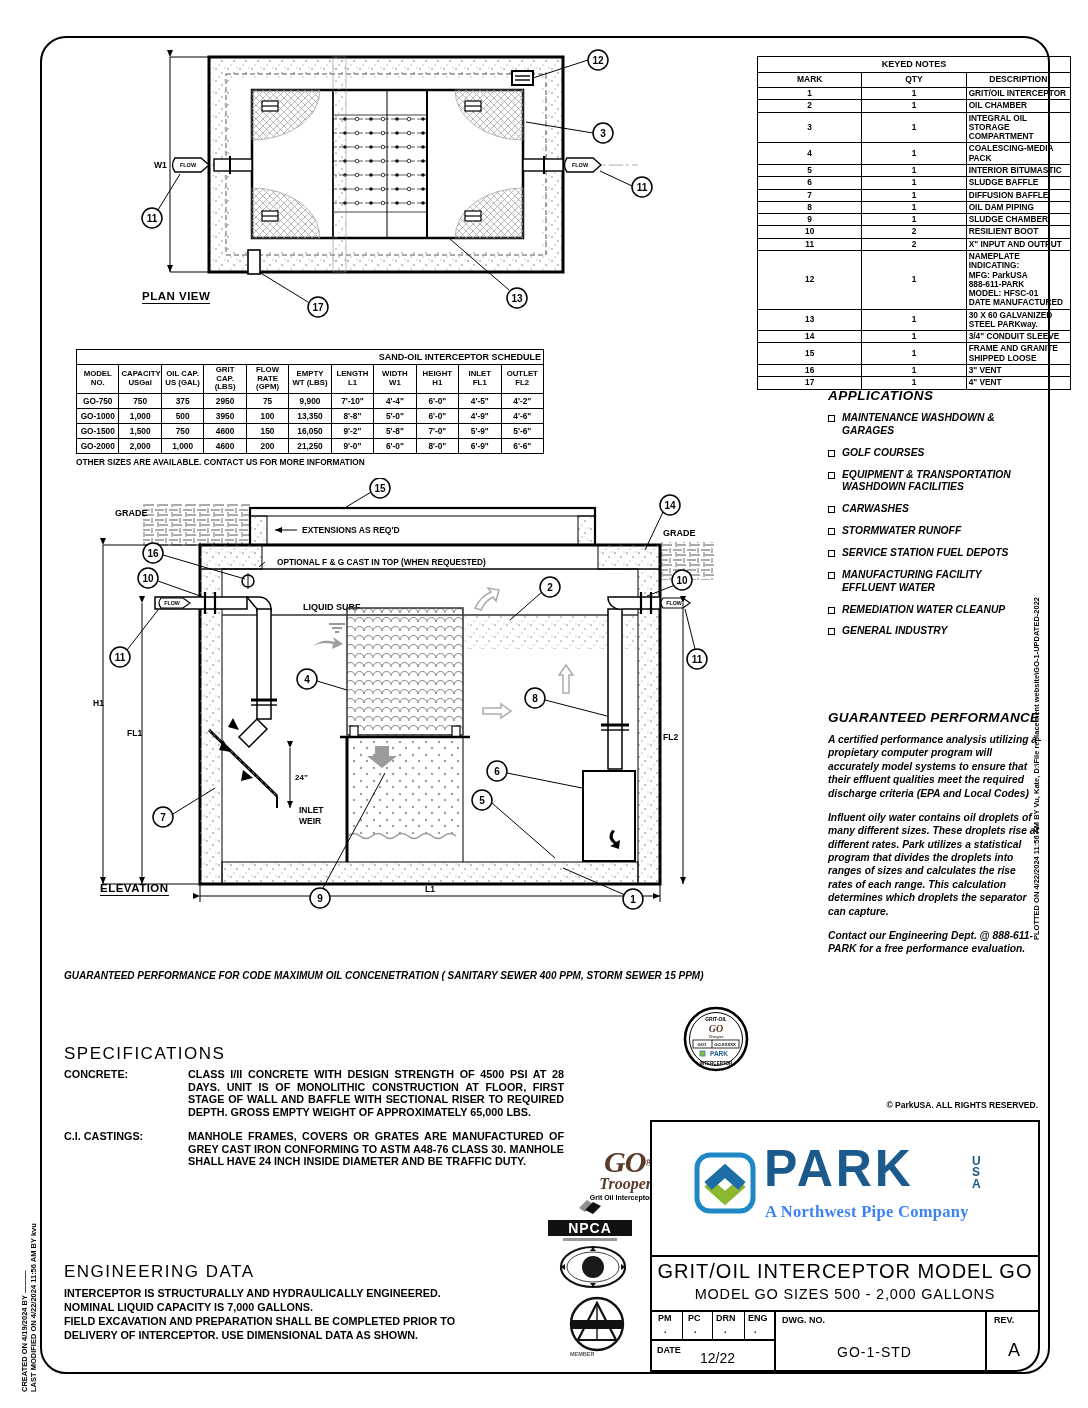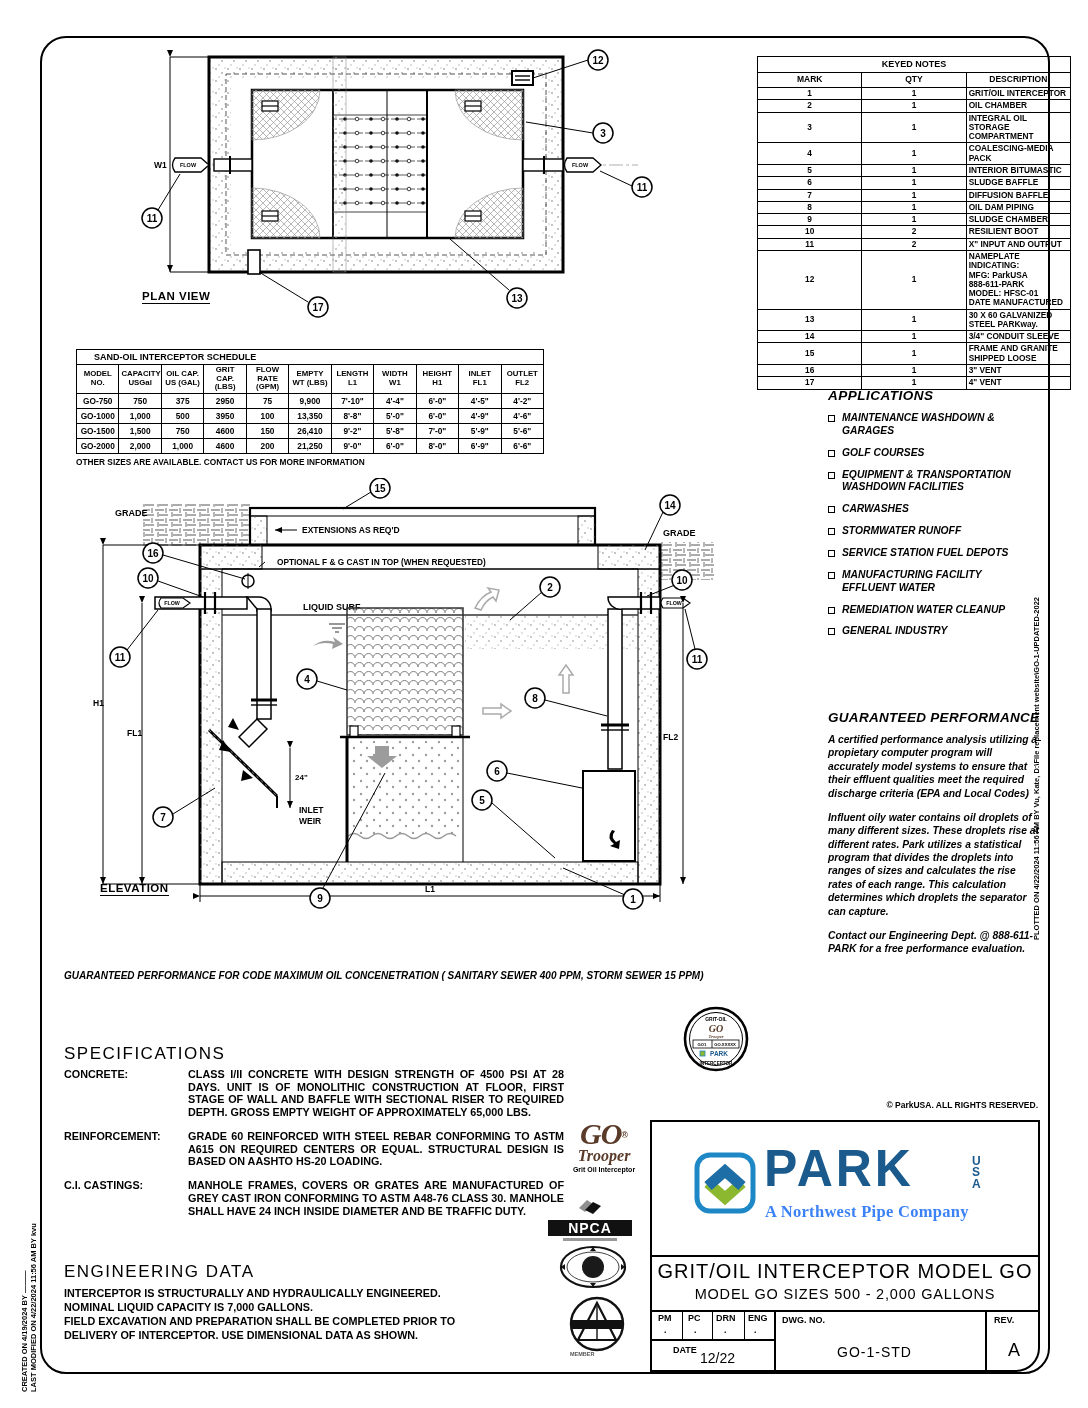--- a/index.html
+++ b/index.html
@@ -15,21 +15,21 @@
   .tbl th,.tbl td{border:1px solid #000;font-weight:700;line-height:1.12;padding:1px 2px;vertical-align:middle;
         font-family:"Liberation Sans",sans-serif;}
   #keyed-table{width:314px;}
   #keyed-table .ttl{font-size:9px;text-align:center;height:13px;}
   #keyed-table th{font-size:8.5px;text-align:center;height:12px;}
   #keyed-table td{font-size:8.3px;}
   #keyed-table td.c{text-align:center;width:34px;}
   #keyed-table td.q{text-align:center;width:25px;}
   #keyed-table td.d{text-align:left;white-space:pre-line;}
   #sched-table{width:468px;}
-  #sched-table .ttl{font-size:9px;text-align:left;height:12px;padding-left:17px;}
+  #sched-table .ttl{font-size:9px;text-align:right;height:12px;padding-left:17px;}
   #sched-table th{font-size:7.8px;text-align:center;white-space:pre-line;height:24px;}
   #sched-table td{font-size:8.3px;text-align:center;height:12px;}
   .underlabel{font:700 11.5px "Liberation Sans",sans-serif;letter-spacing:.5px;border-bottom:1.6px solid #000;padding-bottom:1px;display:inline-block;}
   .note-ital{font:700 italic 10px "Liberation Sans",sans-serif;}
   
   #applications .ttl{font:700 italic 13.5px "Liberation Sans",sans-serif;margin-bottom:9px;letter-spacing:.5px;}
   .app-item{display:flex;gap:7px;margin-bottom:9px;}
   .app-bullet{width:5px;height:5px;border:1.3px solid #000;margin-top:3px;flex:0 0 auto;}
   .app-text{font:700 italic 10.3px/1.25 "Liberation Sans",sans-serif;}
   #gperf .ttl{font:700 italic 13.5px "Liberation Sans",sans-serif;margin-bottom:8px;letter-spacing:.3px;}
@@ -50,21 +50,21 @@
   #titleblock{left:650px;top:1120px;width:390px;height:252px;border:2.5px solid #000;box-sizing:border-box;border-bottom-right-radius:24px;}
   .tb-line{position:absolute;background:#000;}
   #tb-title1{font:400 20px "Liberation Sans",sans-serif;letter-spacing:1px;text-align:center;width:100%;}
   #tb-title2{font:400 14.5px "Liberation Sans",sans-serif;letter-spacing:.8px;text-align:center;width:100%;}
   .tb-small{font:700 9px "Liberation Sans",sans-serif;}
   .tb-val{font:400 14px "Liberation Sans",sans-serif;}
   #park-word{font:700 50px "Liberation Sans",sans-serif;color:#1b5a8c;letter-spacing:3px;transform:scaleY(1.02);}
   #park-usa{font:700 12px/0.95 "Liberation Sans",sans-serif;color:#1b5a8c;}
   #park-tag{font:700 16.5px "Liberation Serif",serif;color:#3b82f6;letter-spacing:.3px;}
   
-  #gotrooper{text-align:center;width:96px;}
+  #gotrooper{text-align:right;width:96px;margin-top:28px;}
   #gt-go{font:700 italic 30px/0.9 "Liberation Serif",serif;color:#5a3a28;letter-spacing:-1px;}
   #gt-reg{font:700 9px "Liberation Sans",sans-serif;color:#5a3a28;vertical-align:super;}
   #gt-tr{font:700 italic 16px/1 "Liberation Serif",serif;color:#5a3a28;}
   #gt-sub{font:700 7px "Liberation Sans",sans-serif;color:#000;margin-top:2px;}
   #npca{text-align:center;}
   #npca .word{font:700 14px "Liberation Sans",sans-serif;letter-spacing:1px;background:#111;color:#fff;padding:0 3px;}
   #npca .bar{height:3px;background:#999;width:54px;margin:2px auto 0;}
   #copyright{font:700 8.5px "Liberation Sans",sans-serif;}
 </style>
 </head>
@@ -367,21 +367,21 @@
             <td>6'-0"</td>
             <td>4'-9"</td>
             <td>4'-6"</td>
           </tr>
       <tr>
             <td>GO-1500</td>
             <td>1,500</td>
             <td>750</td>
             <td>4600</td>
             <td>150</td>
-            <td>26,410</td>
+            <td>16,050</td>
             <td>9'-2"</td>
             <td>5'-8"</td>
             <td>7'-0"</td>
             <td>5'-9"</td>
             <td>5'-6"</td>
           </tr>
       <tr>
             <td>GO-2000</td>
             <td>2,000</td>
             <td>1,000</td>
@@ -680,24 +680,20 @@
     <p>Contact our Engineering Dept. @ 888-611-PARK for a free performance evaluation.</p>
   </div>
 
   <div class="abs" id="specs" style="left:64px;top:1044px;width:500px;">
     <div class="ttl">SPECIFICATIONS</div>
     <div class="spec-row">
       <div class="spec-label">CONCRETE:</div>
       <div class="spec-text">CLASS I/II CONCRETE WITH DESIGN STRENGTH OF 4500 PSI AT 28 DAYS. UNIT IS OF MONOLITHIC CONSTRUCTION AT FLOOR, FIRST STAGE OF WALL AND BAFFLE WITH SECTIONAL RISER TO REQUIRED DEPTH. GROSS EMPTY WEIGHT OF APPROXIMATELY 65,000 LBS.</div>
     </div>
     <div class="spec-row">
-      <div class="spec-label">REINFORCEMENT:</div>
-      <div class="spec-text">GRADE 60 REINFORCED WITH STEEL REBAR CONFORMING TO ASTM A615 ON REQUIRED CENTERS OR EQUAL. STRUCTURAL DESIGN IS BASED ON AASHTO HS-20 LOADING.</div>
-    </div>
-    <div class="spec-row">
       <div class="spec-label">C.I. CASTINGS:</div>
       <div class="spec-text">MANHOLE FRAMES, COVERS OR GRATES ARE MANUFACTURED OF GREY CAST IRON CONFORMING TO ASTM A48-76 CLASS 30. MANHOLE SHALL HAVE 24 INCH INSIDE DIAMETER AND BE TRAFFIC DUTY.</div>
     </div>
   </div>
 
   <div class="abs" id="engdata" style="left:64px;top:1262px;width:500px;">
     <div class="ttl">ENGINEERING DATA</div>
     <div class="lines">INTERCEPTOR IS STRUCTURALLY AND HYDRAULICALLY ENGINEERED.
 NOMINAL LIQUID CAPACITY IS 7,000 GALLONS.
 FIELD EXCAVATION AND PREPARATION SHALL BE COMPLETED PRIOR TO
@@ -787,21 +783,21 @@
 
     <div class="abs tb-small" style="left:6px;top:191px;">PM</div>
     <div class="abs tb-small" style="left:36px;top:191px;">PC</div>
     <div class="abs tb-small" style="left:64px;top:191px;">DRN</div>
     <div class="abs tb-small" style="left:96px;top:191px;">ENG</div>
     <div class="abs tb-small" style="left:12px;top:203px;">.</div>
     <div class="abs tb-small" style="left:42px;top:203px;">.</div>
     <div class="abs tb-small" style="left:72px;top:203px;">.</div>
     <div class="abs tb-small" style="left:102px;top:203px;">.</div>
 
-    <div class="abs tb-small" style="left:21px;top:223px;">DATE</div>
+    <div class="abs tb-small" style="left:5px;top:223px;">DATE</div>
     <div class="abs tb-val" style="left:48px;top:228px;">12/22</div>
 
     <div class="abs tb-small" style="left:130px;top:193px;">DWG. NO.</div>
     <div class="abs tb-val" style="left:185px;top:222px;letter-spacing:1px;">GO-1-STD</div>
 
     <div class="abs tb-small" style="left:342px;top:193px;">REV.</div>
     <div class="abs" style="left:356px;top:218px;font:400 18px 'Liberation Sans',sans-serif;">A</div>
   </div>
 
 </div>

